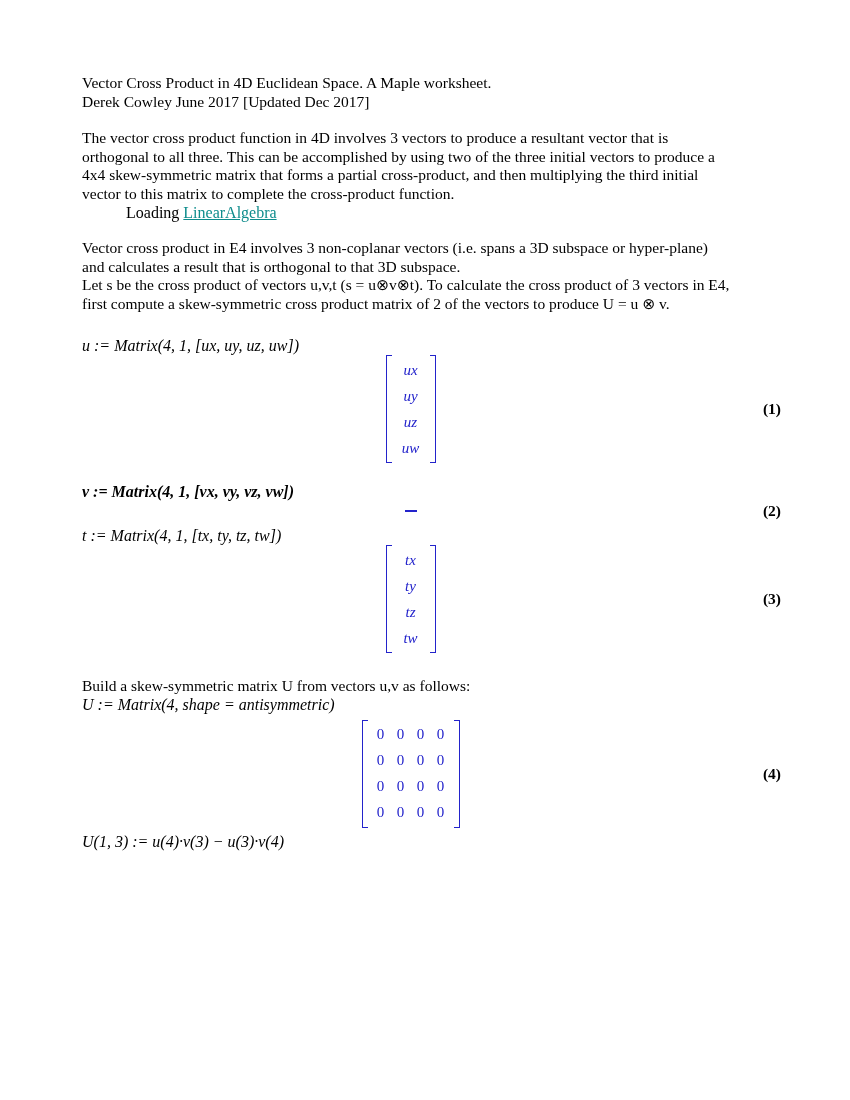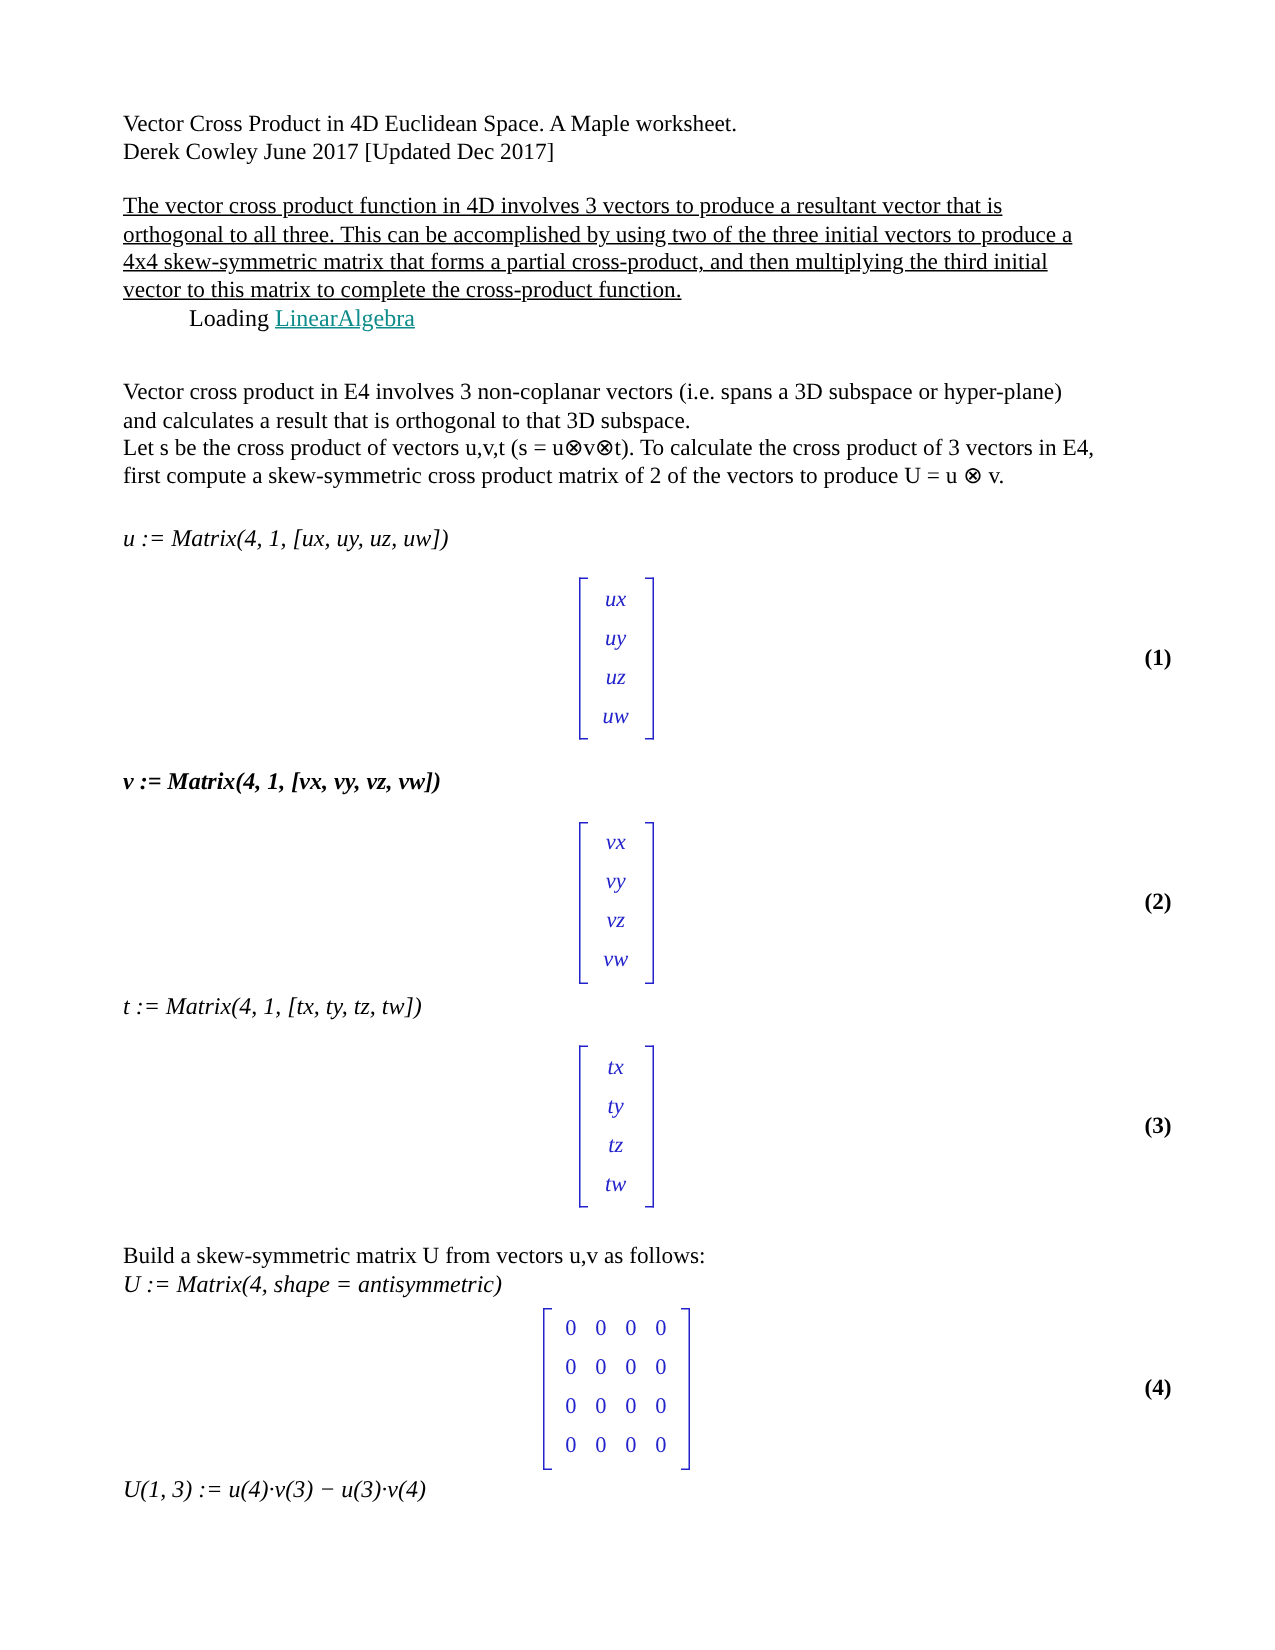--- a/index.html
+++ b/index.html
@@ -16,22 +16,22 @@
     color: var(--text-black);
   }
   .page { position: relative; width: 850px; height: 1100px; overflow: hidden; background: #ffffff; }
   .content { position: absolute; left: 82px; top: 74px; width: 699px; }
 
   .text {
     font-size: 15.5px;
     line-height: 18.6px;
     white-space: pre;            
   }
-  .para1 { margin-top: 18px; text-decoration: underline; }
-  .para2 { margin-top: 31px; }
+  .para1 { margin-top: 18px; }
+  .para2 { margin-top: 17px; }
   .loading-line { font-size: 16px; line-height: 18.6px; margin-left: 44px; }
   .link {
     color: var(--link-teal);
     text-decoration: underline;
     cursor: pointer;
   }
 
   .math {
     font-style: italic;
     font-size: 16px;
@@ -40,21 +40,21 @@
   }
   .input-u { margin-top: 23px; }
   .input-v { margin-top: 20px; font-weight: bold; }
   .input-t { margin-top: 7px; }
   .build-text { margin-top: 24px; }
   .assignment-line { margin-top: 5px; }
 
   .eq-row {
     display: flex;
     align-items: center;
-    margin-top: 16px;
+    margin-top: 0;
   }
   .eq-row.row4 { margin-top: 5px; }
   .spacer { flex: 1 1 0; }
   .eq-label {
     flex: 1 1 0;
     text-align: right;
     font-weight: bold;
     font-size: 15.5px;
     color: var(--text-black);
   }
@@ -132,26 +132,20 @@
         <div class="bk r"></div>
       </div>
       <div class="eq-label">(1)</div>
     </div>
 
     <div class="math input-v">v := Matrix(4, 1, [vx, vy, vz, vw])</div>
     <div class="eq-row">
       <div class="spacer"></div>
       <div class="matrix">
         <div class="bk l"></div>
-        <div class="vec">
-          <span class="cell">vx</span>
-          <span class="cell">vy</span>
-          <span class="cell">vz</span>
-          <span class="cell">vw</span>
-        </div>
         <div class="bk r"></div>
       </div>
       <div class="eq-label">(2)</div>
     </div>
 
     <div class="math input-t">t := Matrix(4, 1, [tx, ty, tz, tw])</div>
     <div class="eq-row">
       <div class="spacer"></div>
       <div class="matrix">
         <div class="bk l"></div>

